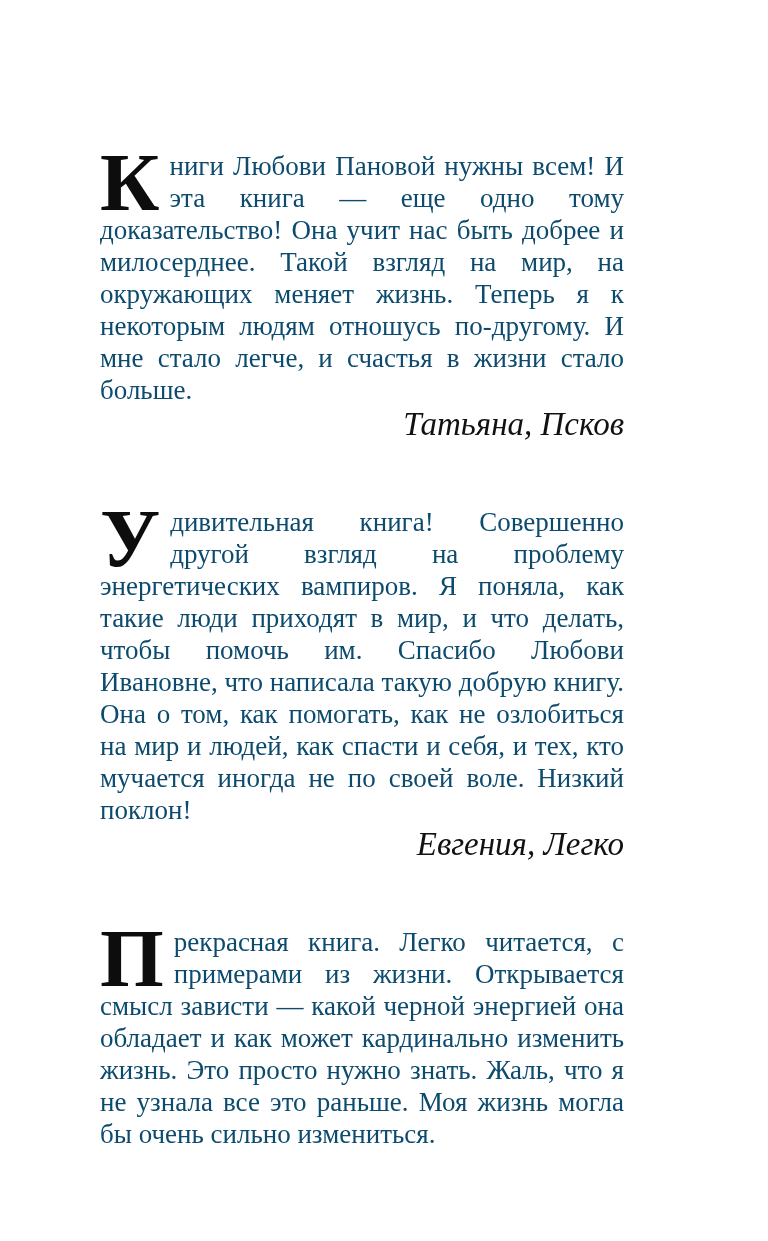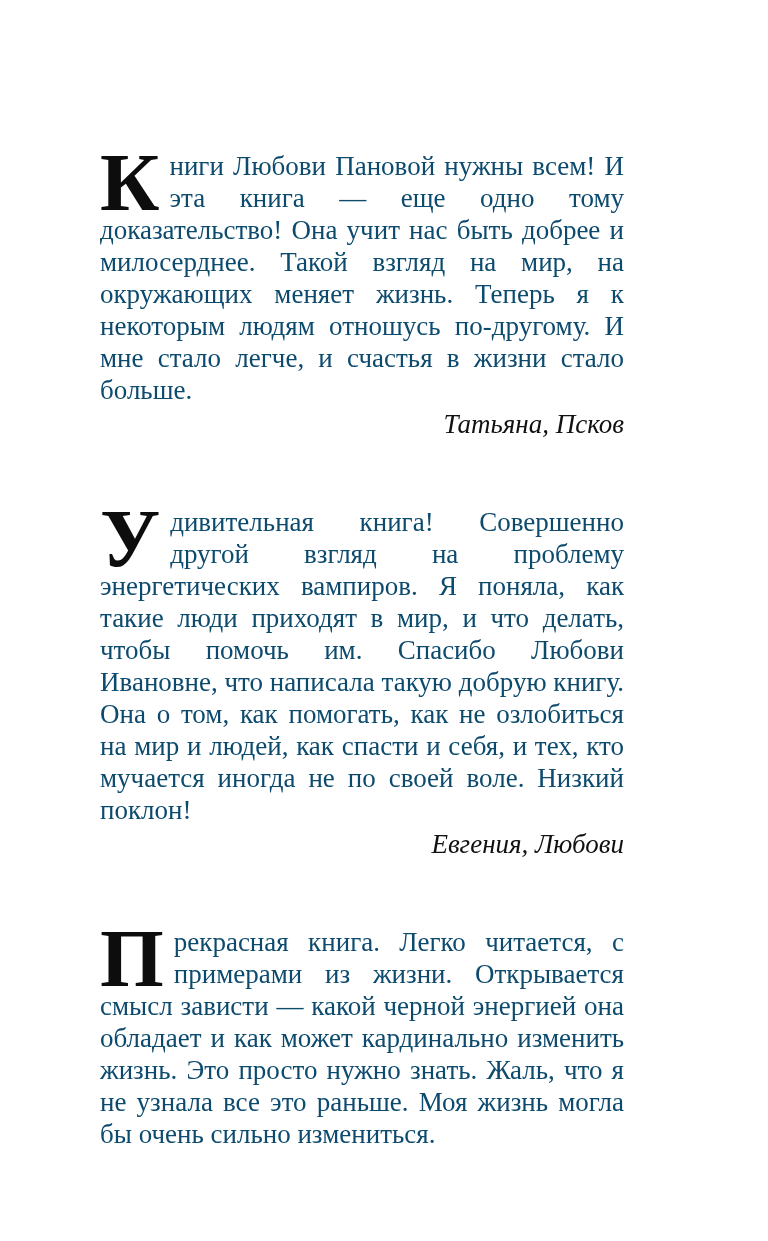--- a/index.html
+++ b/index.html
@@ -42,38 +42,38 @@
     height: 62px;
     padding: 2px 10px 0 0;
     color: #0d0d0d;
   }
   .body-text {
     color: #0c4a6e;
   }
   .attribution {
     text-align: right;
     font-style: italic;
-    font-size: 27px;
+    font-size: 33px;
     line-height: 32px;
     margin-top: 2px;
     color: #111111;
   }
 </style>
 </head>
 <body>
 
 <div class="page">
 
   <div class="testimonial">
     <span class="dropcap">К</span><span class="body-text">ниги Любови Пановой нужны всем! И эта книга — еще одно тому доказательство! Она учит нас быть добрее и милосерднее. Такой взгляд на мир, на окружающих меняет жизнь. Теперь я к некоторым людям отношусь по-другому. И мне стало легче, и счастья в жизни стало больше.</span>
     <div class="attribution">Татьяна, Псков</div>
   </div>
 
   <div class="testimonial">
     <span class="dropcap">У</span><span class="body-text">дивительная книга! Совершенно другой взгляд на проблему энергетических вампиров. Я поняла, как такие люди приходят в мир, и что делать, чтобы помочь им. Спасибо Любови Ивановне, что написала такую добрую книгу. Она о том, как помогать, как не озлобиться на мир и людей, как спасти и себя, и тех, кто мучается иногда не по своей воле. Низкий поклон!</span>
-    <div class="attribution">Евгения, Любови</div>
+    <div class="attribution">Евгения, Легко</div>
   </div>
 
   <div class="testimonial">
     <span class="dropcap">П</span><span class="body-text">рекрасная книга. Легко читается, с примерами из жизни. Открывается смысл зависти — какой черной энергией она обладает и как может кардинально изменить жизнь. Это просто нужно знать. Жаль, что я не узнала все это раньше. Моя жизнь могла бы очень сильно измениться.</span>
   </div>
 
 </div>
 
 </body></html>

